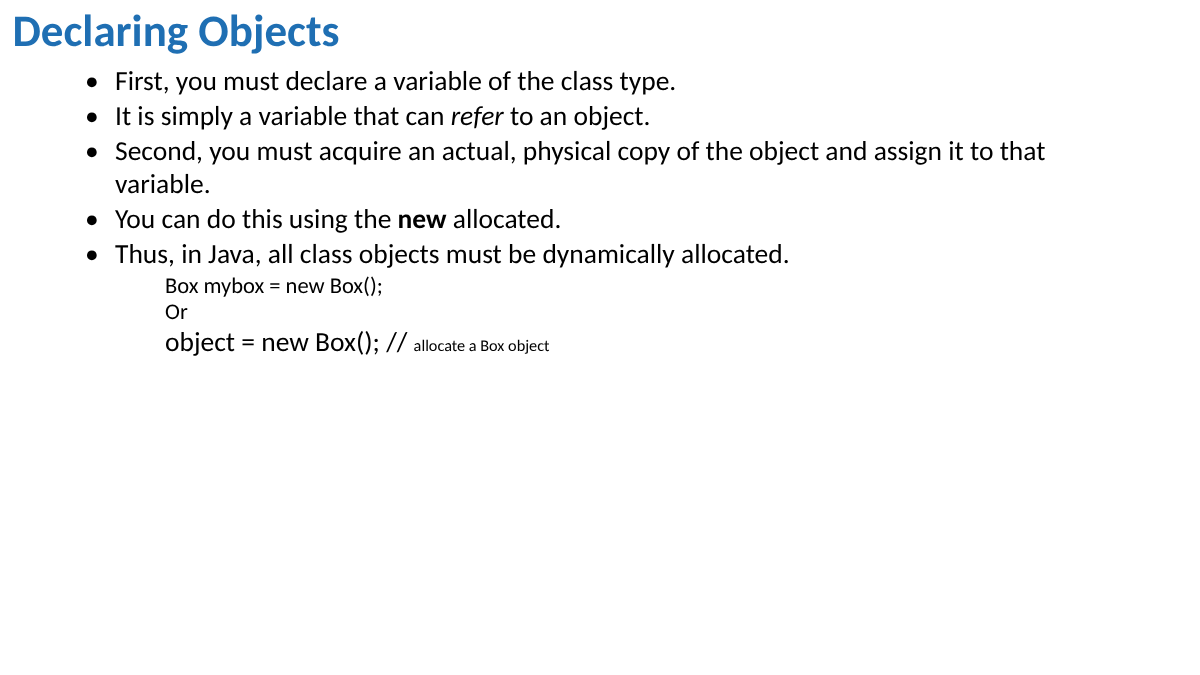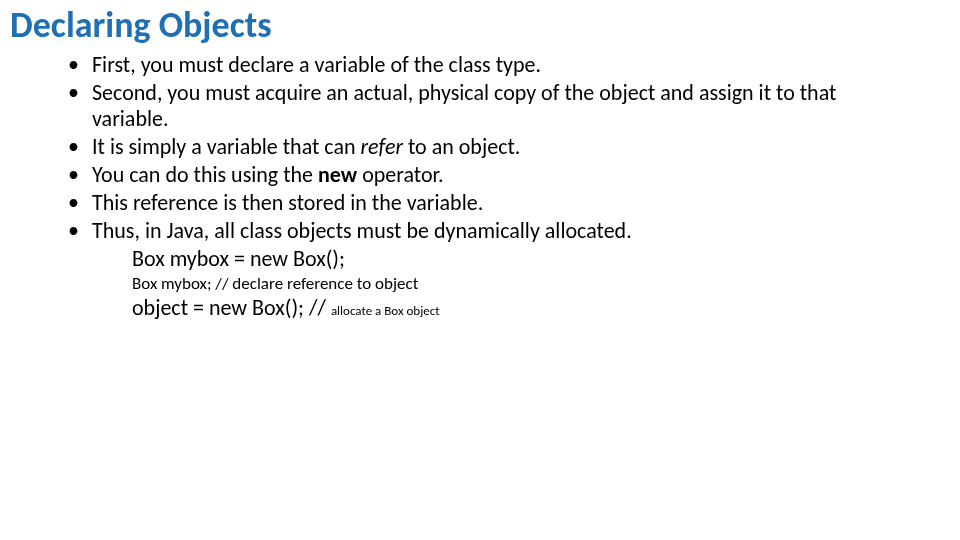--- a/index.html
+++ b/index.html
@@ -5,44 +5,43 @@
   html,body{margin:0;padding:0;width:960px;height:540px;background:#fff;font-family:"Calibri","Segoe UI",sans-serif;color:#000;}
   .slide{position:relative;width:868px;height:540px;box-sizing:border-box;border-radius:30px;}
   .title{position:absolute;left:10px;top:3px;font-size:36px;font-weight:700;color:#1f6fb3;letter-spacing:0px;}
   .body{position:absolute;left:68px;top:52px;right:30px;font-size:22px;line-height:1.18;}
   ul.bullets{list-style:none;margin:0;padding:0;}
   ul.bullets>li{position:relative;padding-left:24px;margin:0 0 2px 0;}
   ul.bullets>li::before{content:"•";position:absolute;left:0;top:0;}
   .italic{font-style:italic;}
   .bold{font-weight:700;}
   .indent{margin-left:64px;}
-  .code1{font-size:22px;}
+  .code1{font-size:18px;}
   .smallnote{font-size:17px;margin-left:64px;margin-top:2px;}
   .line-last{margin-left:64px;font-size:22px;margin-top:1px;}
   .line-last .tail{font-size:13px;}
 </style>
 </head>
 <body>
 <div class="slide">
 
 <div class="title">Declaring Objects</div>
 
 <div class="body">
   <ul class="bullets">
     <li><span>First, you must declare a variable of the class type.</span></li>
-    <li><span>Second, you must acquire an actual, physical copy of the object and assign it to that variable.</span></li>
     <li>
       <span>It is simply a variable that can </span><span class="italic">refer</span><span> to an object.</span>
     </li>
+    <li><span>Second, you must acquire an actual, physical copy of the object and assign it to that variable.</span></li>
     <li>
-      <span>You can do this using the </span><span class="bold">new </span><span>operator.</span>
+      <span>You can do this using the </span><span class="bold">new </span><span>allocated.</span>
     </li>
-    <li><span>This reference is then stored in the variable.</span></li>
     <li><span>Thus, in Java, all class objects must be dynamically allocated.</span></li>
   </ul>
   <div class="indent code1">Box mybox = new Box();</div>
-  <div class="smallnote">Box mybox; // declare reference to object</div>
+  <div class="indent code1">Or</div>
   <div class="line-last">
     <span>object = new Box(); // </span><span class="tail">allocate a Box object</span>
   </div>
 </div>
 
 </div>
 
 </body></html>

